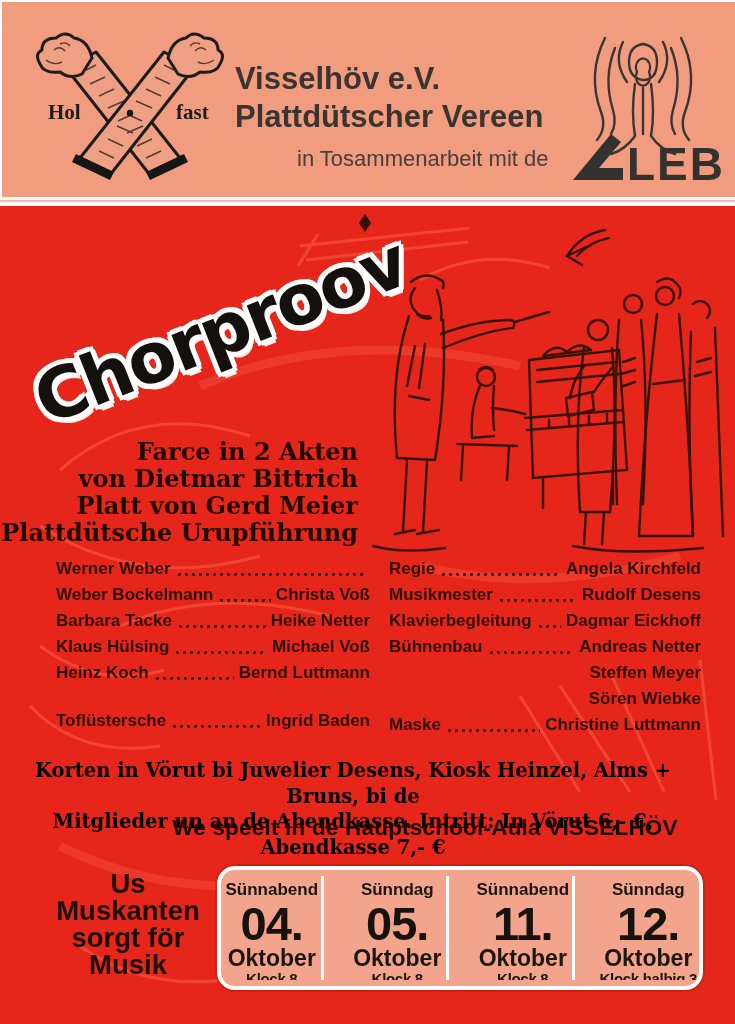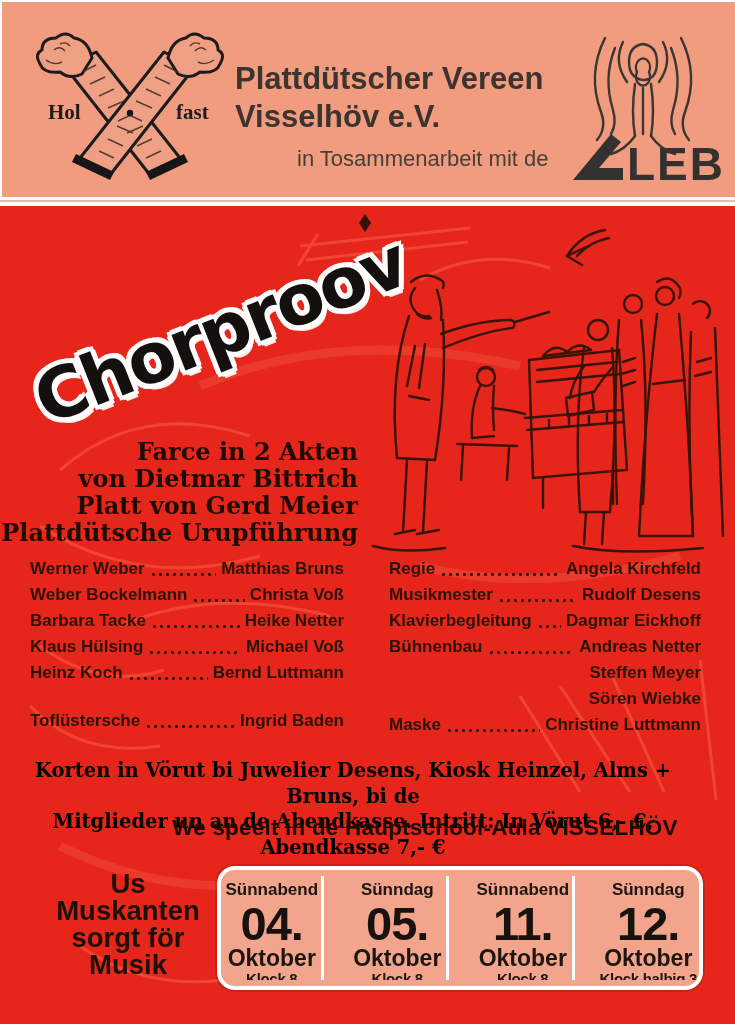--- a/index.html
+++ b/index.html
@@ -38,21 +38,21 @@
       0 -5px 0 #fff, 0 5px 0 #fff, -5px 0 0 #fff, 5px 0 0 #fff,
       2px 7px 0 rgba(255,255,255,.9);
   }
   .credits{
     position:absolute;left:0;top:232px;width:358px;text-align:right;
     font-family:"DejaVu Serif",serif;font-weight:bold;
     font-size:24px;line-height:27px;color:#200a01;white-space:nowrap;
   }
   
   .cast-col{position:absolute;top:350px;color:#2e1106;font-size:17px;font-weight:bold;}
-  .cast-left{left:30px;width:314px;text-align:right;}
+  .cast-left{left:56px;width:314px;text-align:right;}
   .cast-right{left:389px;width:312px;}
   .cast-row{display:flex;height:26px;line-height:26px;}
   .cast-row .role{white-space:nowrap;}
   .cast-row .nm{white-space:nowrap;}
   .cast-row .dots{
     flex:1;margin:0 5px;align-self:stretch;
     background-image:radial-gradient(circle, rgba(44,14,5,.95) 1.3px, transparent 1.7px);
     background-size:7px 7px;background-repeat:repeat-x;
     background-position:left bottom 4px;
   }
@@ -113,22 +113,22 @@
       <g fill="#161616">
         <path d="M116,144 L154,126 L158,134 L120,152 Z"></path>
         <path d="M46,126 L84,144 L80,152 L42,134 Z"></path>
         <circle cx="100" cy="85" r="3.2"></circle>
       </g>
       <text x="18" y="91" font-family="Liberation Serif, serif" font-weight="bold" font-size="21" fill="#1d1d1d">Hol</text>
       <text x="146" y="91" font-family="Liberation Serif, serif" font-weight="bold" font-size="21" fill="#1d1d1d">fast</text>
     </svg>
 
     <div class="org-block">
+      <div class="org-line">Visselhöv e.V.</div>
       <div class="org-line">Plattdütscher Vereen</div>
-      <div class="org-line">Visselhöv e.V.</div>
     </div>
 
     <div class="coop-line">in Tosammenarbeit mit de</div>
 
     <svg class="leb-logo" width="165" height="160" viewBox="0 0 165 160">
       <g stroke="#3a3631" stroke-width="2.4" fill="none" stroke-linecap="round">
         <path d="M40,10 Q22,46 36,84 Q42,100 32,112"></path>
         <path d="M50,20 Q38,50 48,82 Q52,96 46,106"></path>
         <path d="M116,10 Q134,46 120,84 Q114,100 124,112"></path>
         <path d="M106,20 Q118,50 108,82 Q104,96 110,106"></path>
@@ -245,21 +245,20 @@
       <div>Farce in 2 Akten</div>
       <div>von Dietmar Bittrich</div>
       <div>Platt von Gerd Meier</div>
       <div>Plattdütsche Urupführung</div>
     </div>
 
     <div class="cast-col cast-left">
       <div class="cast-row">
         <span class="role">Werner Weber</span>
           <span class="dots"></span>
-          <span class="nm">Matthias Bruns</span>
       </div>
       <div class="cast-row">
         <span class="role">Weber Bockelmann</span>
           <span class="dots"></span>
           <span class="nm">Christa Voß</span>
       </div>
       <div class="cast-row">
         <span class="role">Barbara Tacke</span>
           <span class="dots"></span>
           <span class="nm">Heike Netter</span>

